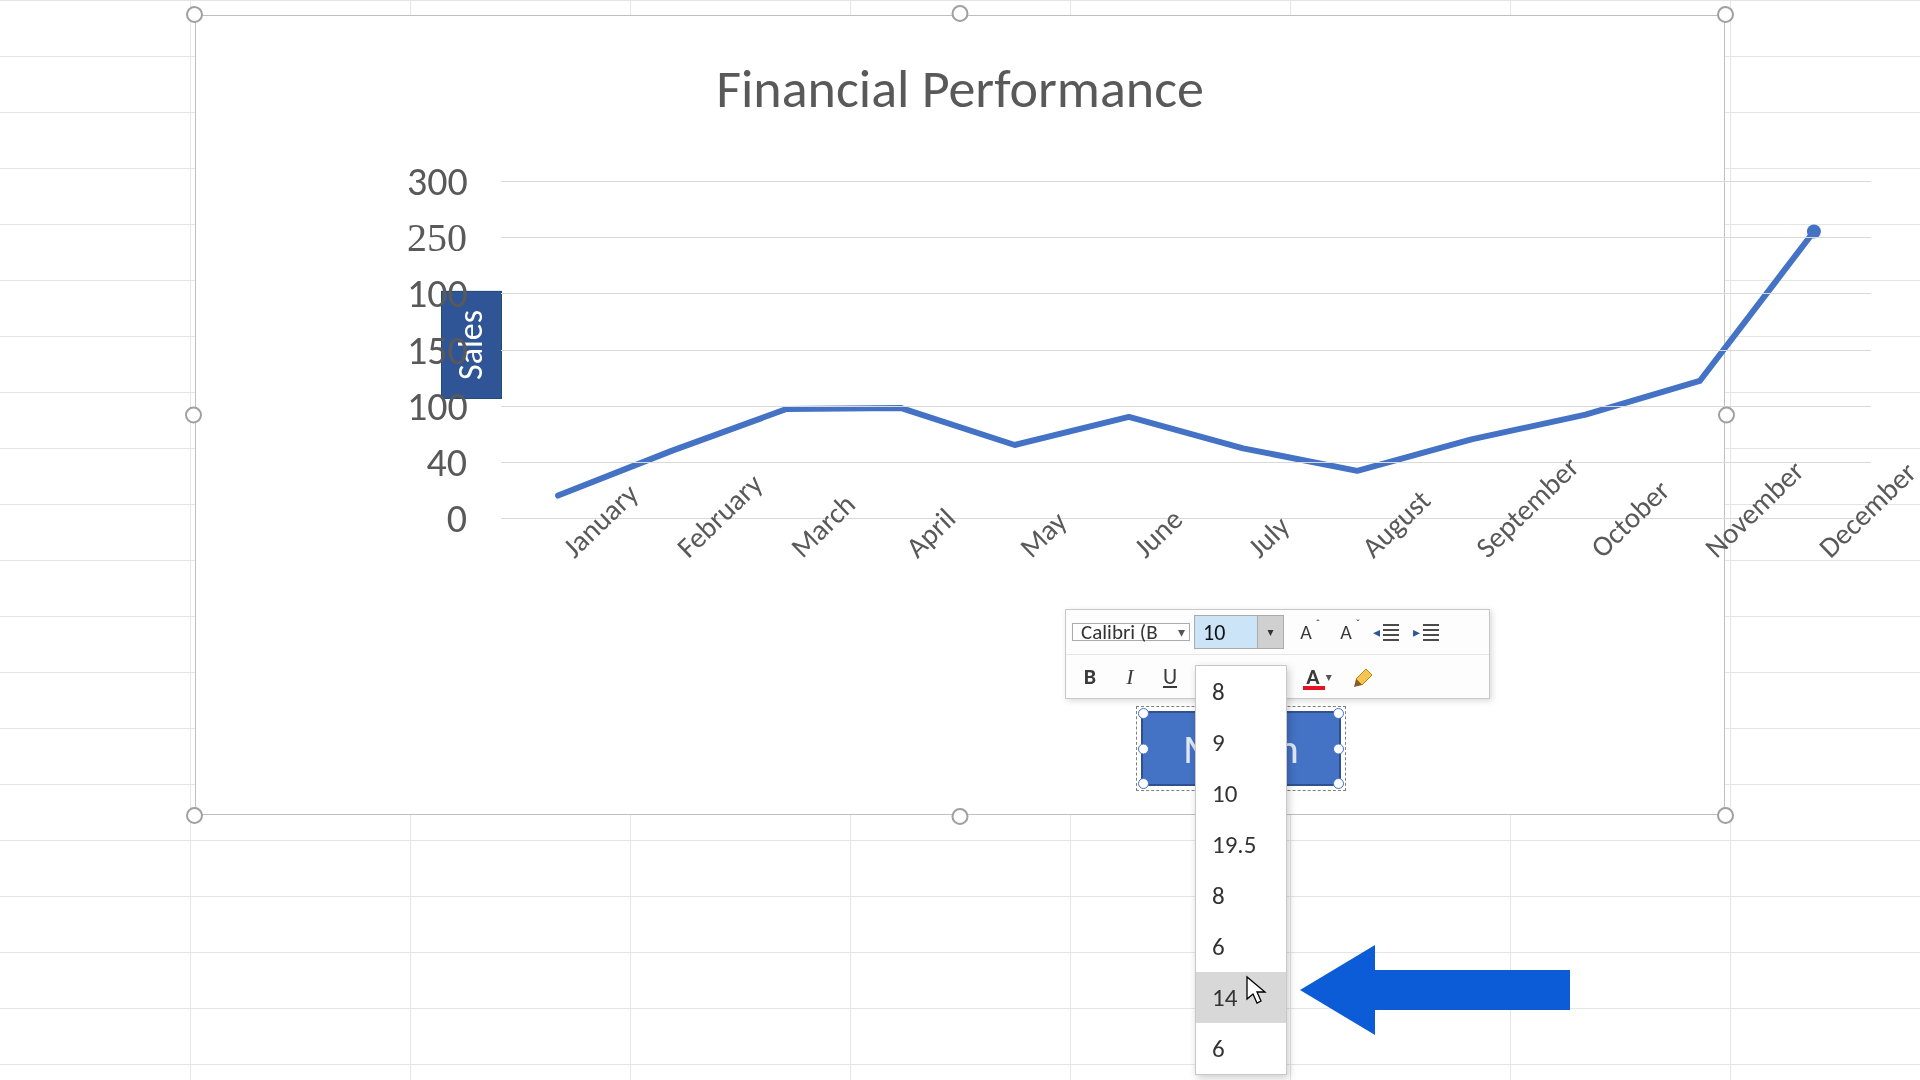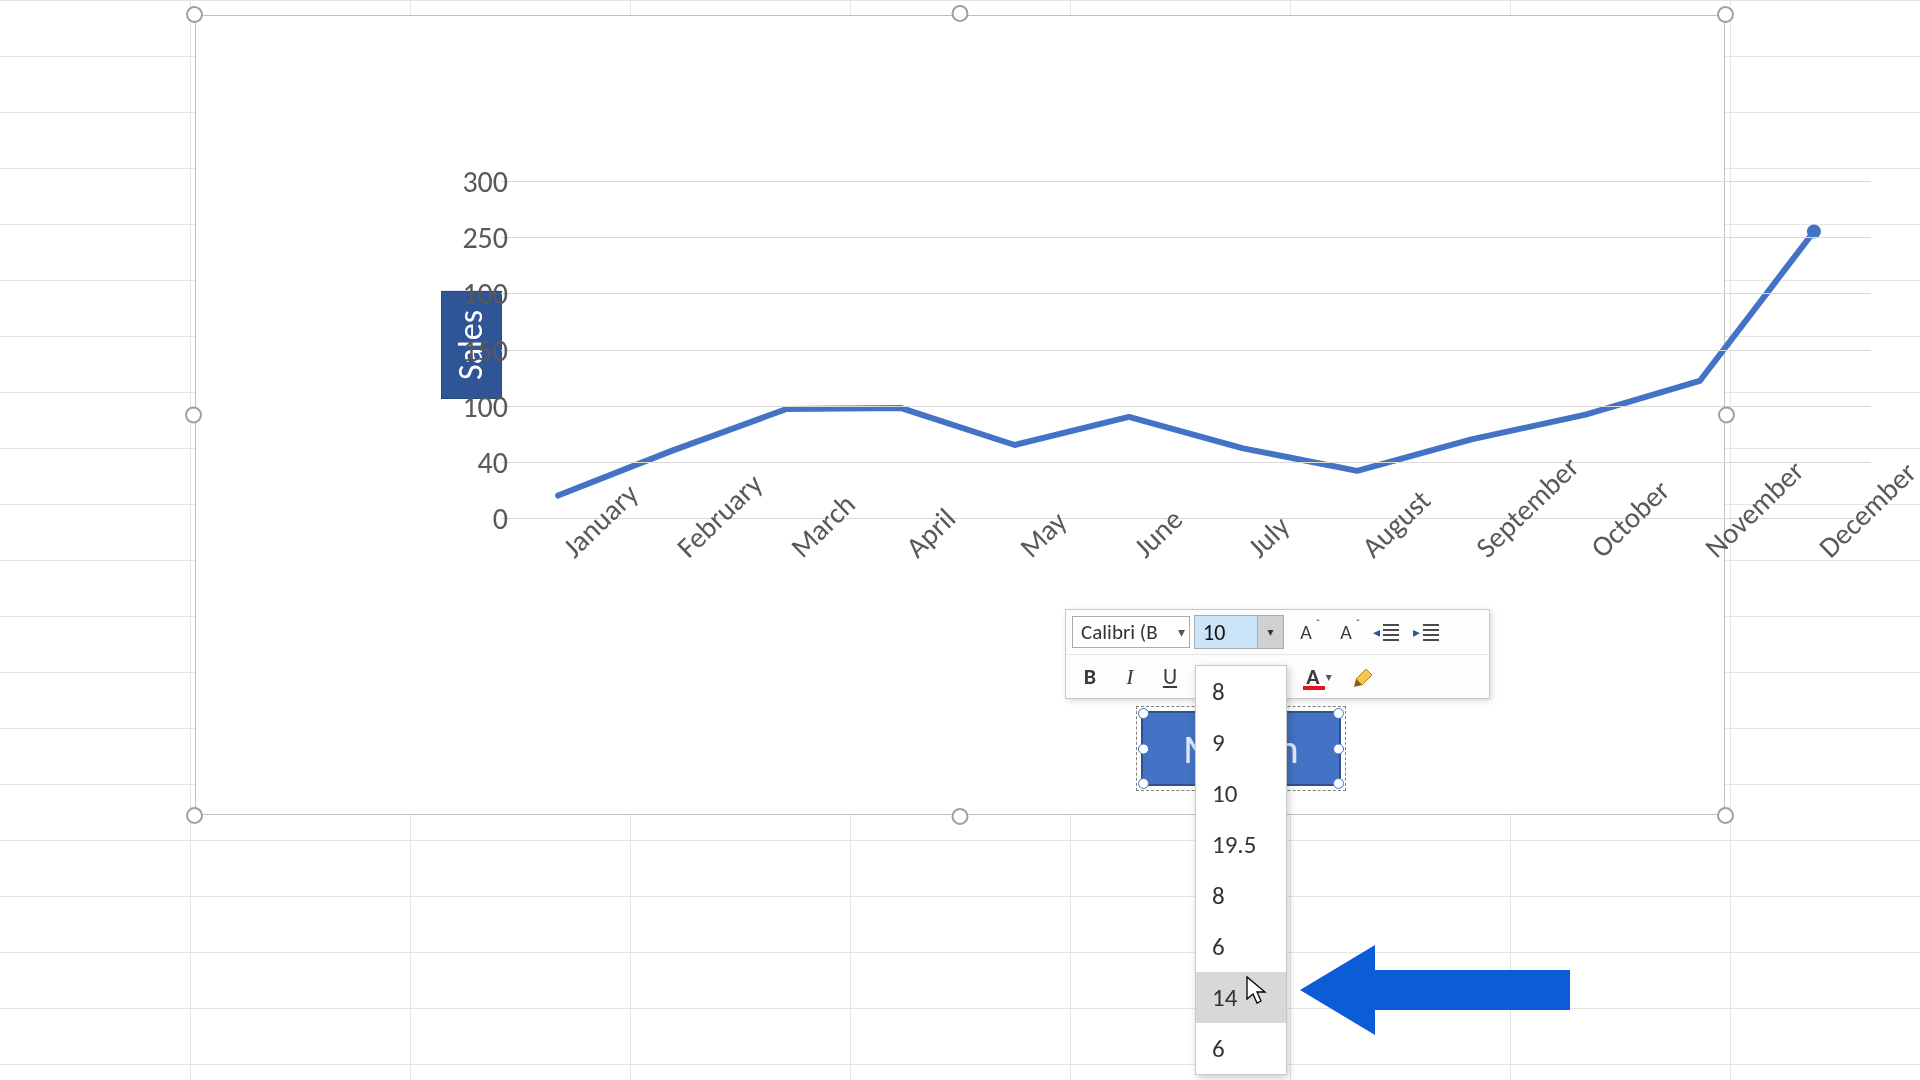--- a/index.html
+++ b/index.html
@@ -83,23 +83,23 @@
     
     .gridline {
       position: absolute;
       left: 0;
       right: 0;
       border-top: 1px solid #d9d9d9;
     }
     
     .y-tick {
       position: absolute;
-      right: 1363px;
+      right: 1404px;
       transform: translateY(-50%);
-      font-size: 30px;
+      font-size: 40px;
       color: #595959;
       text-align: right;
       width: 60px;
     }
     
     
     .y-axis-label {
       position: absolute;
       left: 245px;
       top: 275px;
@@ -193,21 +193,21 @@
     .tb-row {
       display: flex;
       align-items: center;
       height: 44px;
       padding: 0 6px;
       gap: 4px;
     }
     .tb-row + .tb-row { border-top: 1px solid #e6e6e6; }
     .font-combo {
       flex: 0 0 118px;
-      height: 32px;
+      height: 18px;
       border: 1px solid #ababab;
       background: #fff;
       display: flex;
       align-items: center;
       padding: 0 4px 0 8px;
       font-size: 21px;
     }
     .font-combo .chev { margin-left: auto; font-size: 14px; color: #555; }
     .size-combo {
       flex: 0 0 90px;
@@ -294,41 +294,42 @@
     }
   </style>
 </head>
 <body>
 
 <div class="grid-bg"></div>
 
 <div class="chart-object">
   <div class="chart-frame">
 
+    <div class="chart-title">Financial Performance</div>
 
     <div class="y-axis-label">Sales</div>
 
     <div class="plot-area">
 
       <svg class="line-svg" viewBox="0 0 1370 337" preserveAspectRatio="none">
         <polyline id="series-line" fill="none" stroke="#4472c4" stroke-width="6" stroke-linejoin="round" stroke-linecap="round" points="57.083333333333336,314.53333333333336 171.25,269.6 285.4166666666667,228.0366666666667 399.5833333333333,226.91333333333336 513.75,263.98333333333335 627.9166666666667,235.9 742.0833333333334,267.35333333333335 856.2500000000001,289.82 970.4166666666667,258.3666666666667 1084.5833333333333,233.65333333333334 1198.75,199.95333333333332 1312.9166666666667,50.55000000000001"></polyline>
         <circle id="last-marker" r="7" fill="#4472c4" cx="1312.9166666666667" cy="50.55000000000001"></circle>
       </svg>
     <div class="gridline" style="top: 337px;"></div>
         <div class="y-tick" style="top: 337px;">0</div>
         <div class="gridline" style="top: 280.833px;"></div>
         <div class="y-tick" style="top: 280.833px;">40</div>
         <div class="gridline" style="top: 224.667px;"></div>
         <div class="y-tick" style="top: 224.667px;">100</div>
         <div class="gridline" style="top: 168.5px;"></div>
         <div class="y-tick" style="top: 168.5px;">150</div>
         <div class="gridline" style="top: 112.333px;"></div>
         <div class="y-tick" style="top: 112.333px;">100</div>
         <div class="gridline" style="top: 56.1667px;"></div>
-        <div class="y-tick" style="top: 56.1667px;">250</div>
+        <div class="y-tick" style="top: 56.1667px; font-family: Liberation Serif, serif;">250</div>
         <div class="gridline" style="top: 0px;"></div>
         <div class="y-tick" style="top: 0px;">300</div>
       </div>
 
     <div class="x-cats">
         <div class="x-cat" style="left: 54.0833px; top: 8px; width: 0px; position: absolute;"><span style="display: inline-block;">January</span></div>
         <div class="x-cat" style="left: 168.25px; top: 8px; width: 0px; position: absolute;"><span style="display: inline-block;">February</span></div>
         <div class="x-cat" style="left: 282.417px; top: 8px; width: 0px; position: absolute;"><span style="display: inline-block;">March</span></div>
         <div class="x-cat" style="left: 396.583px; top: 8px; width: 0px; position: absolute;"><span style="display: inline-block;">April</span></div>
         <div class="x-cat" style="left: 510.75px; top: 8px; width: 0px; position: absolute;"><span style="display: inline-block;">May</span></div>

